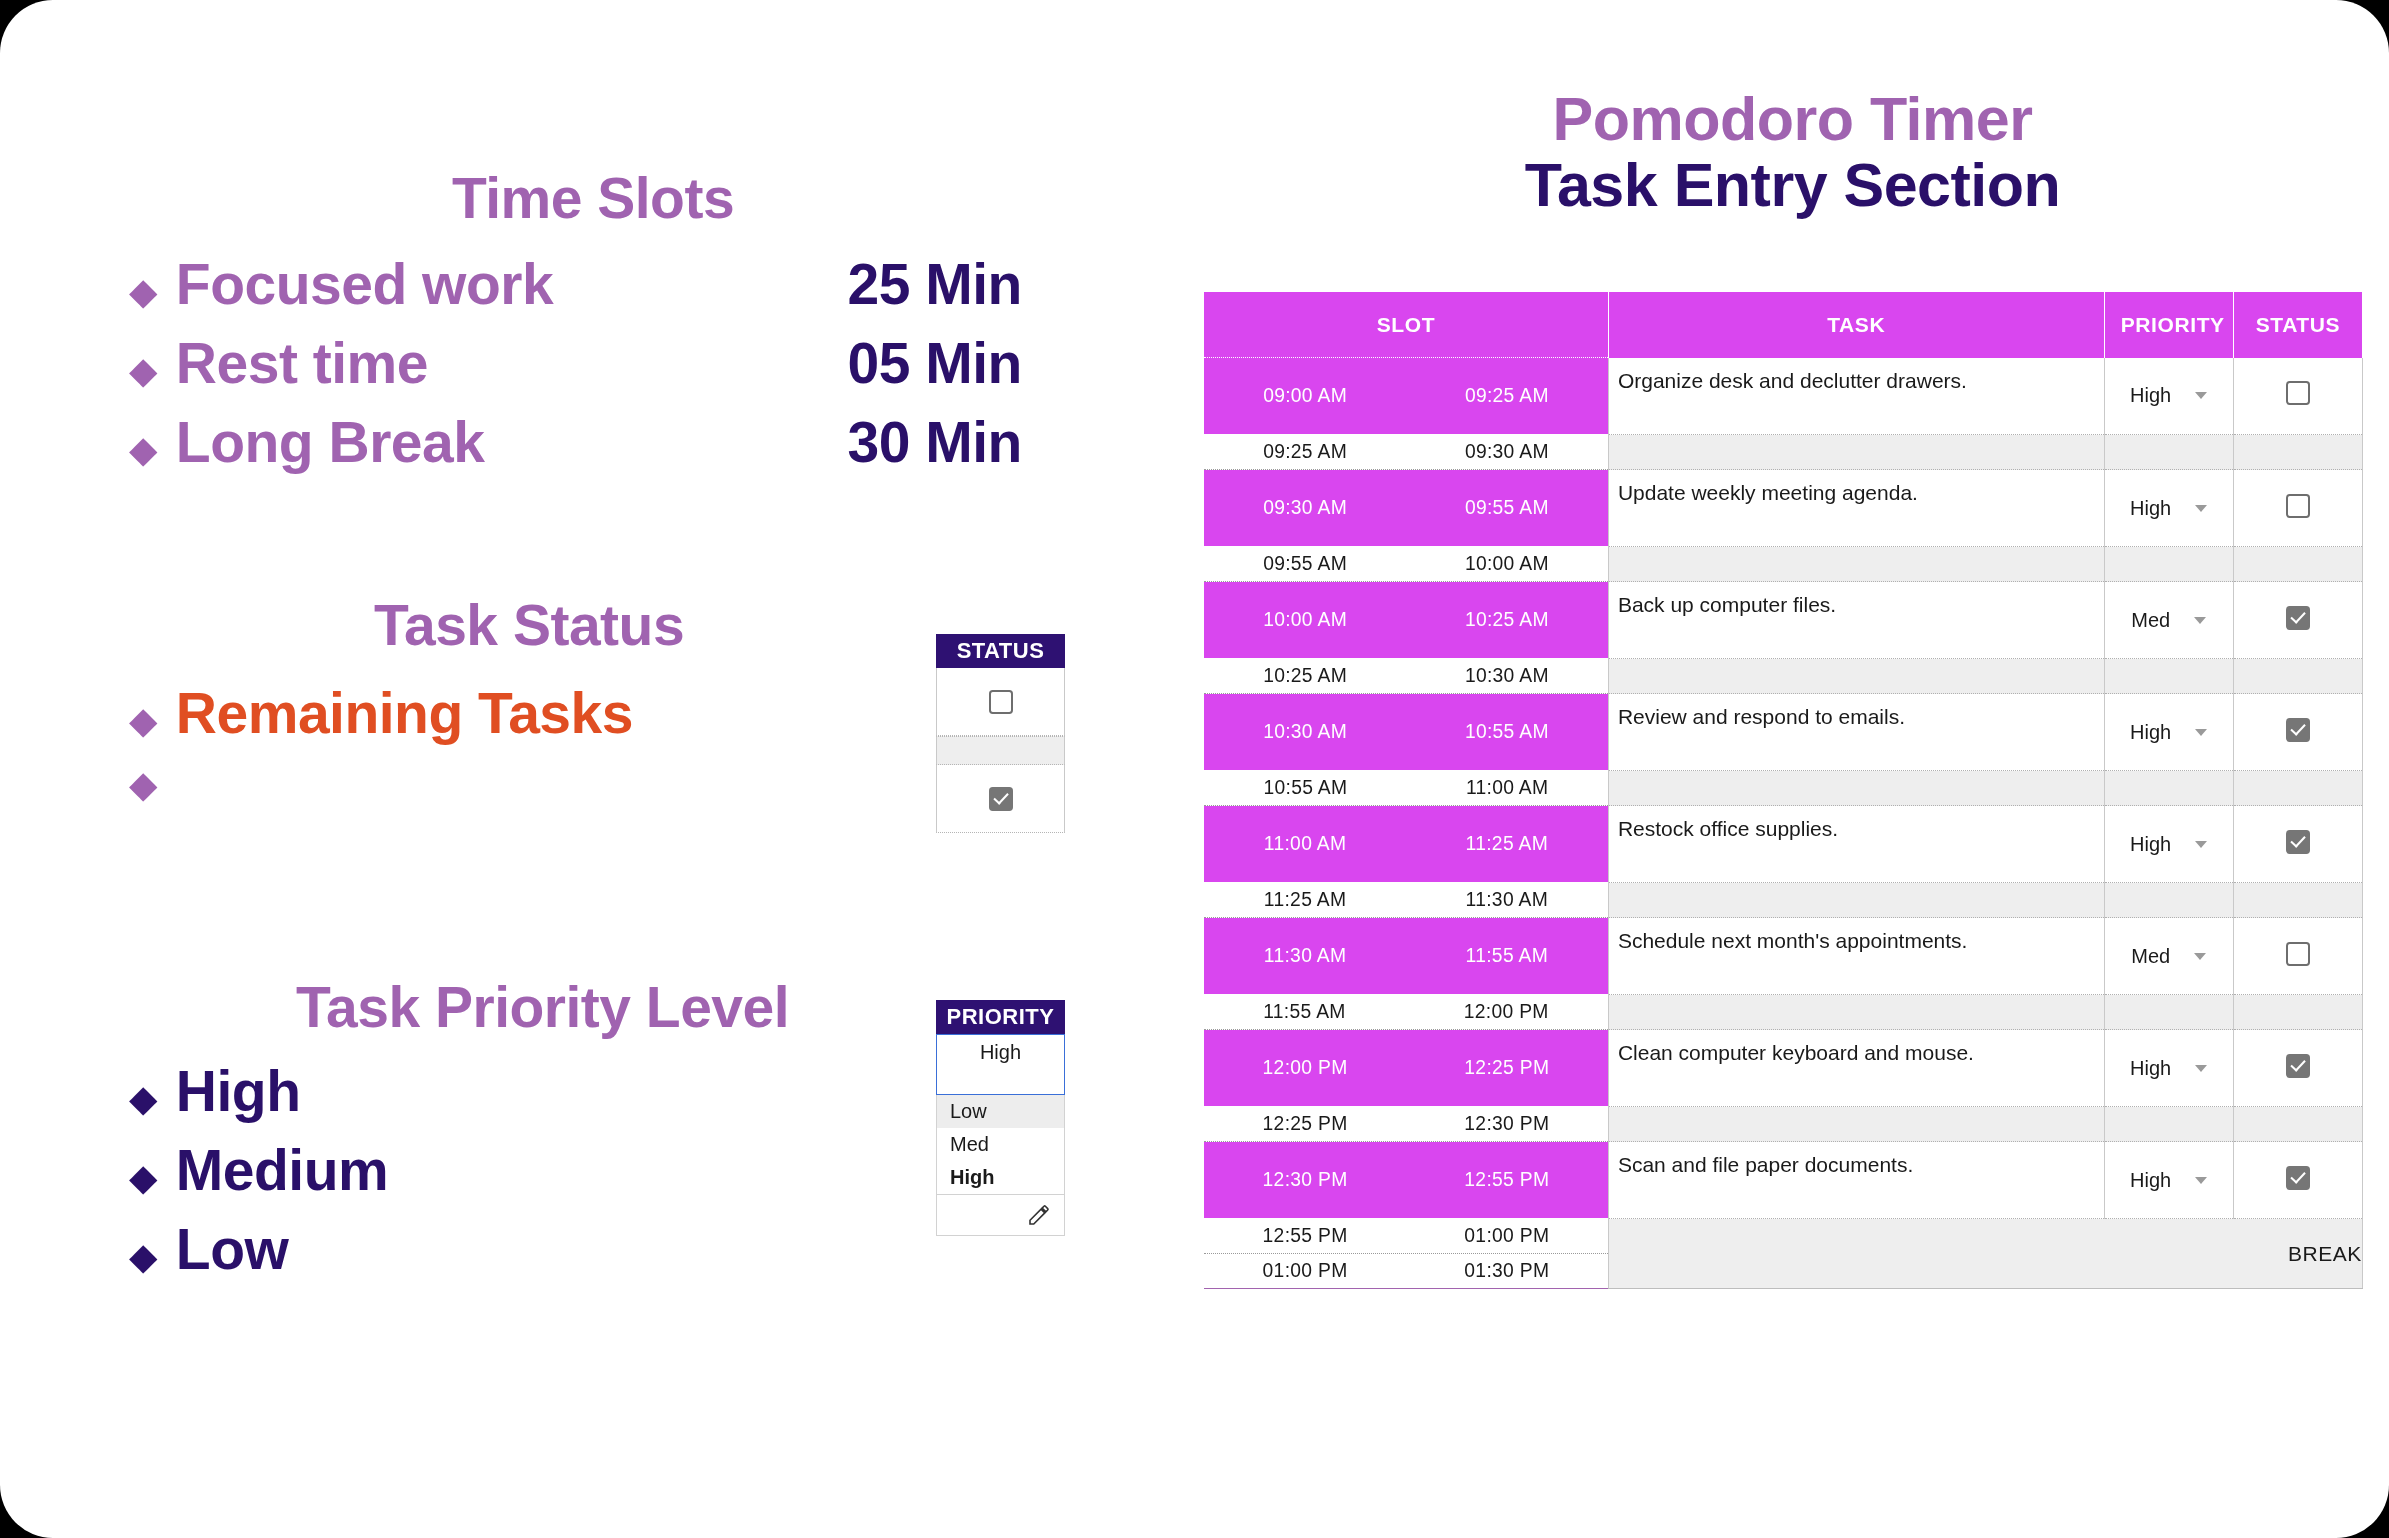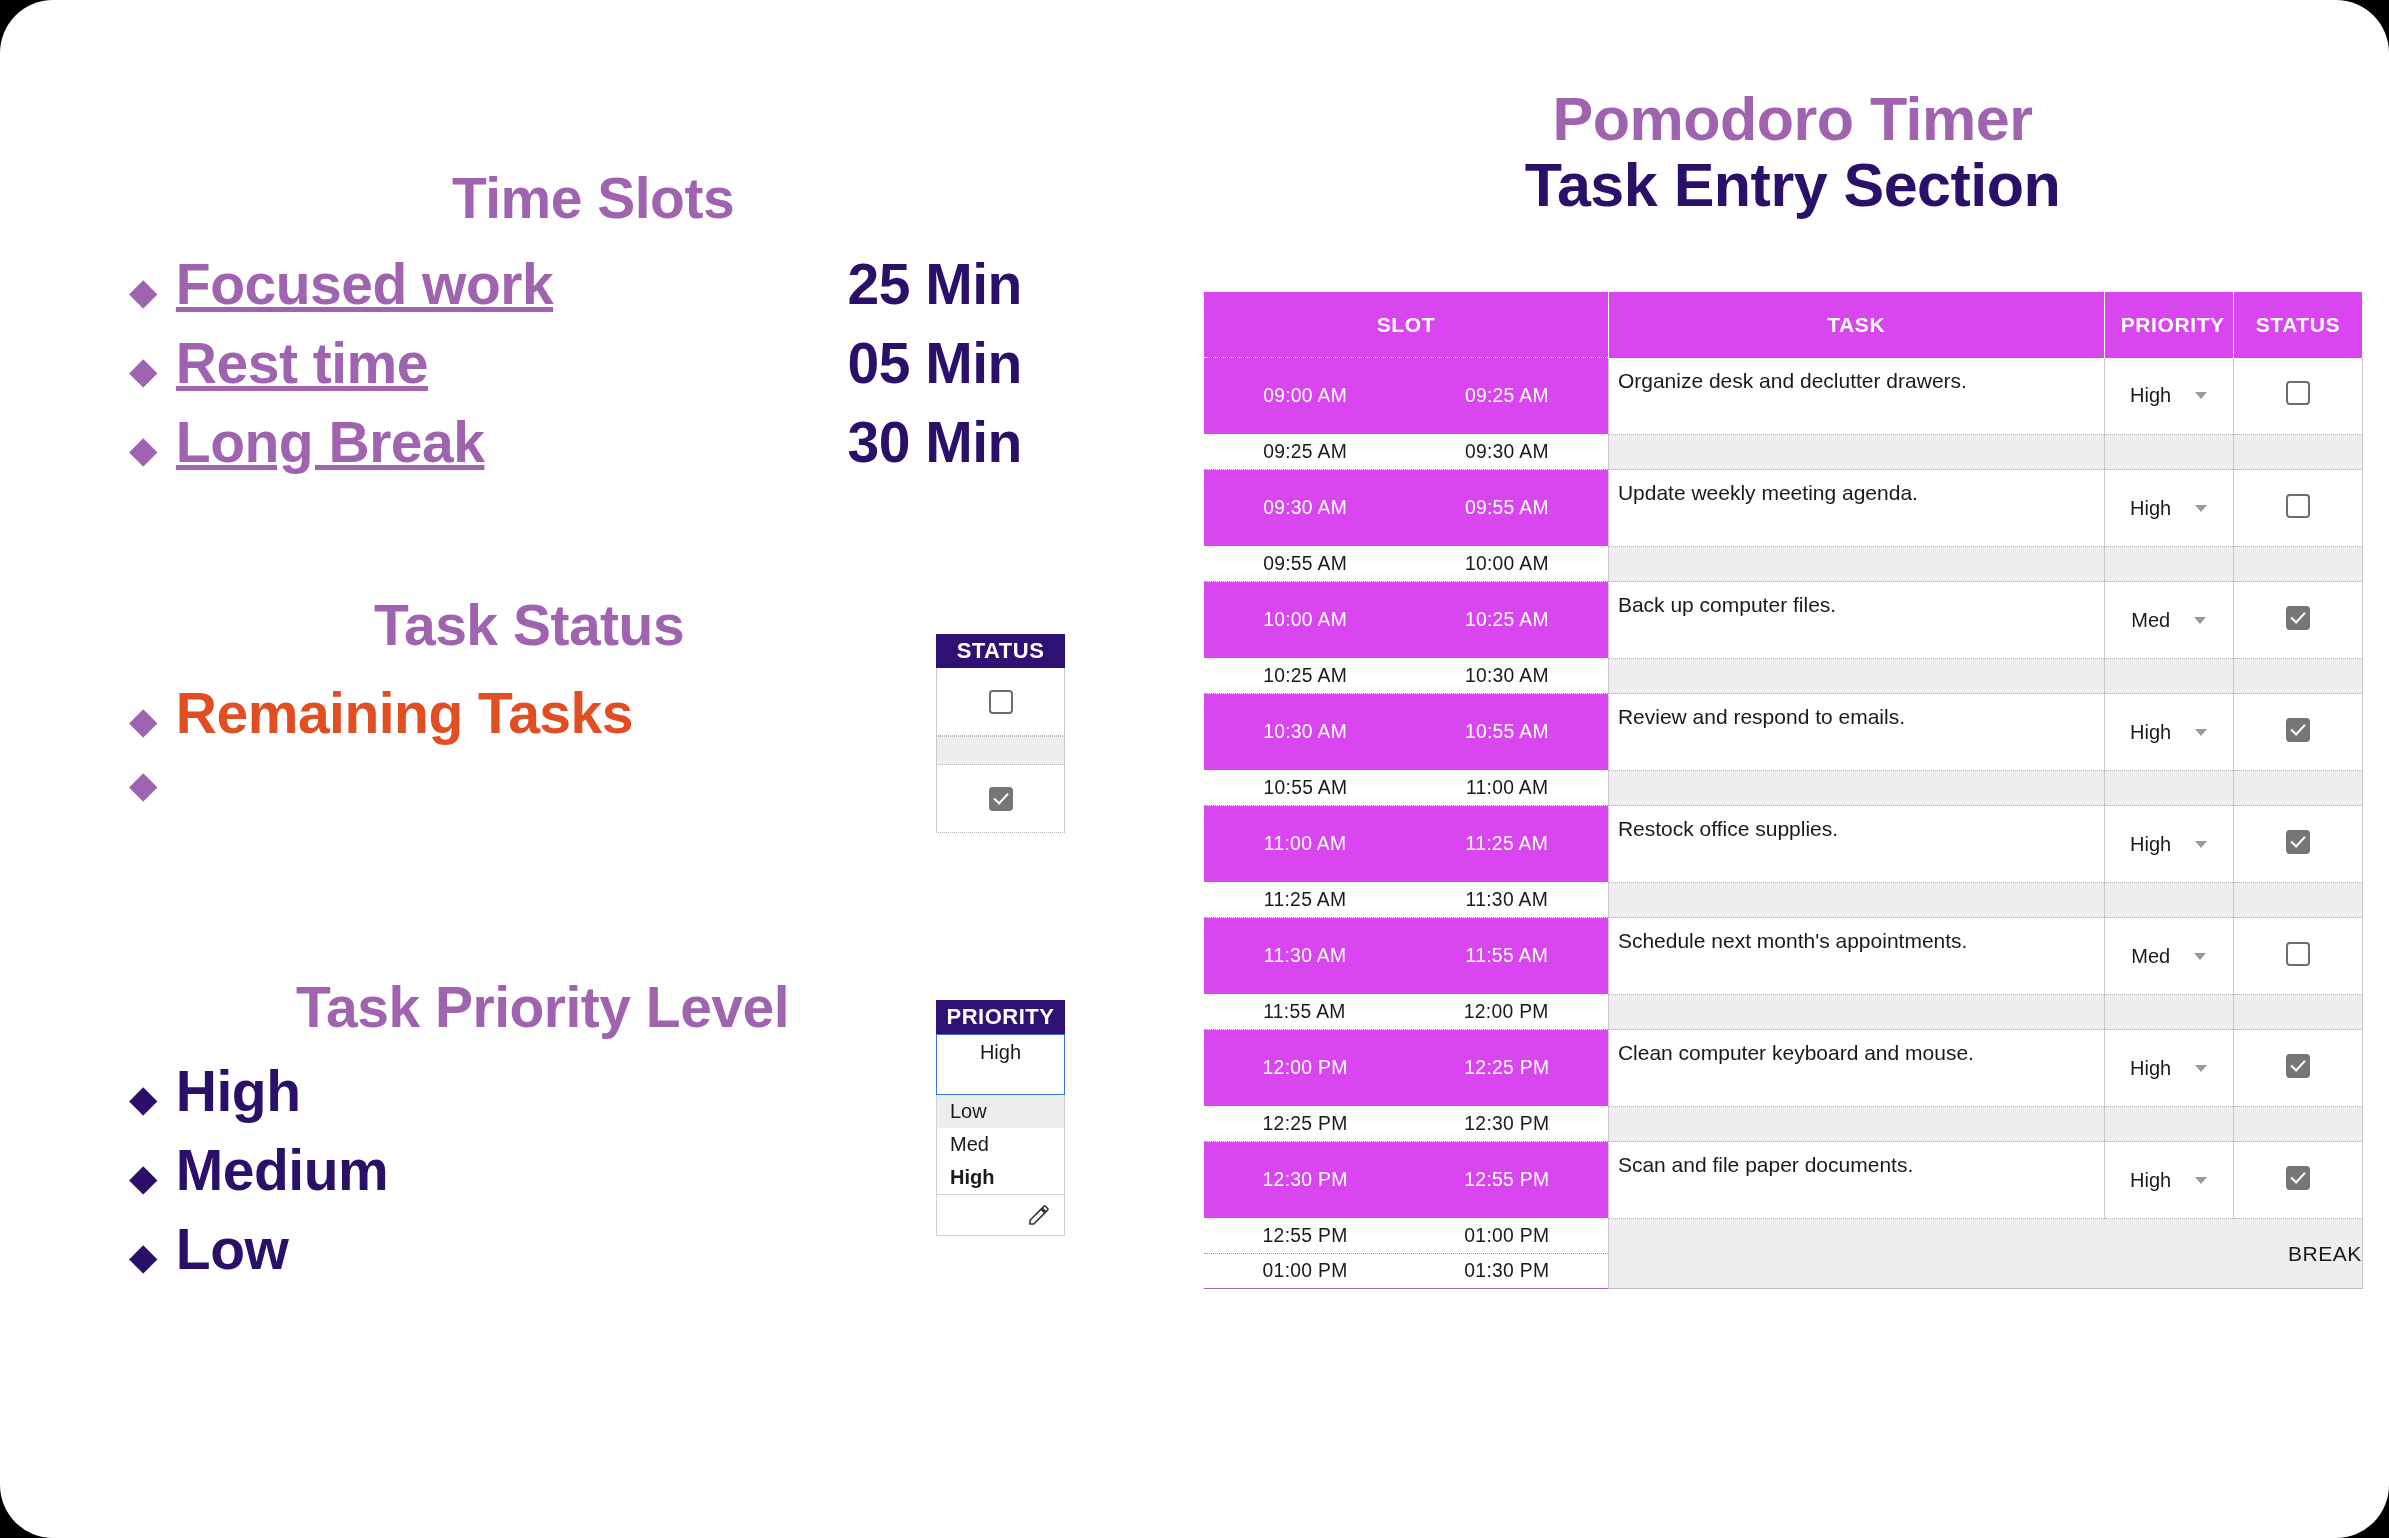--- a/index.html
+++ b/index.html
@@ -77,21 +77,21 @@
     left: 129px;
     top: 170px;
     width: 928px;
   }
   #time-slots-block .legend-title { margin-bottom: 29px; }
   .ts-row {
     display: flex;
     align-items: baseline;
     margin-bottom: 22px;
   }
-  .ts-name { width: 570px; text-decoration: underline; }
+  .ts-name { width: 570px; }
   .ts-val  { width: 276px; text-align: right; }
 
   
   #task-status-block {
     position: absolute;
     left: 129px;
     top: 597px;
     width: 800px;
   }
   #task-status-block .legend-title { margin-bottom: 31px; }

